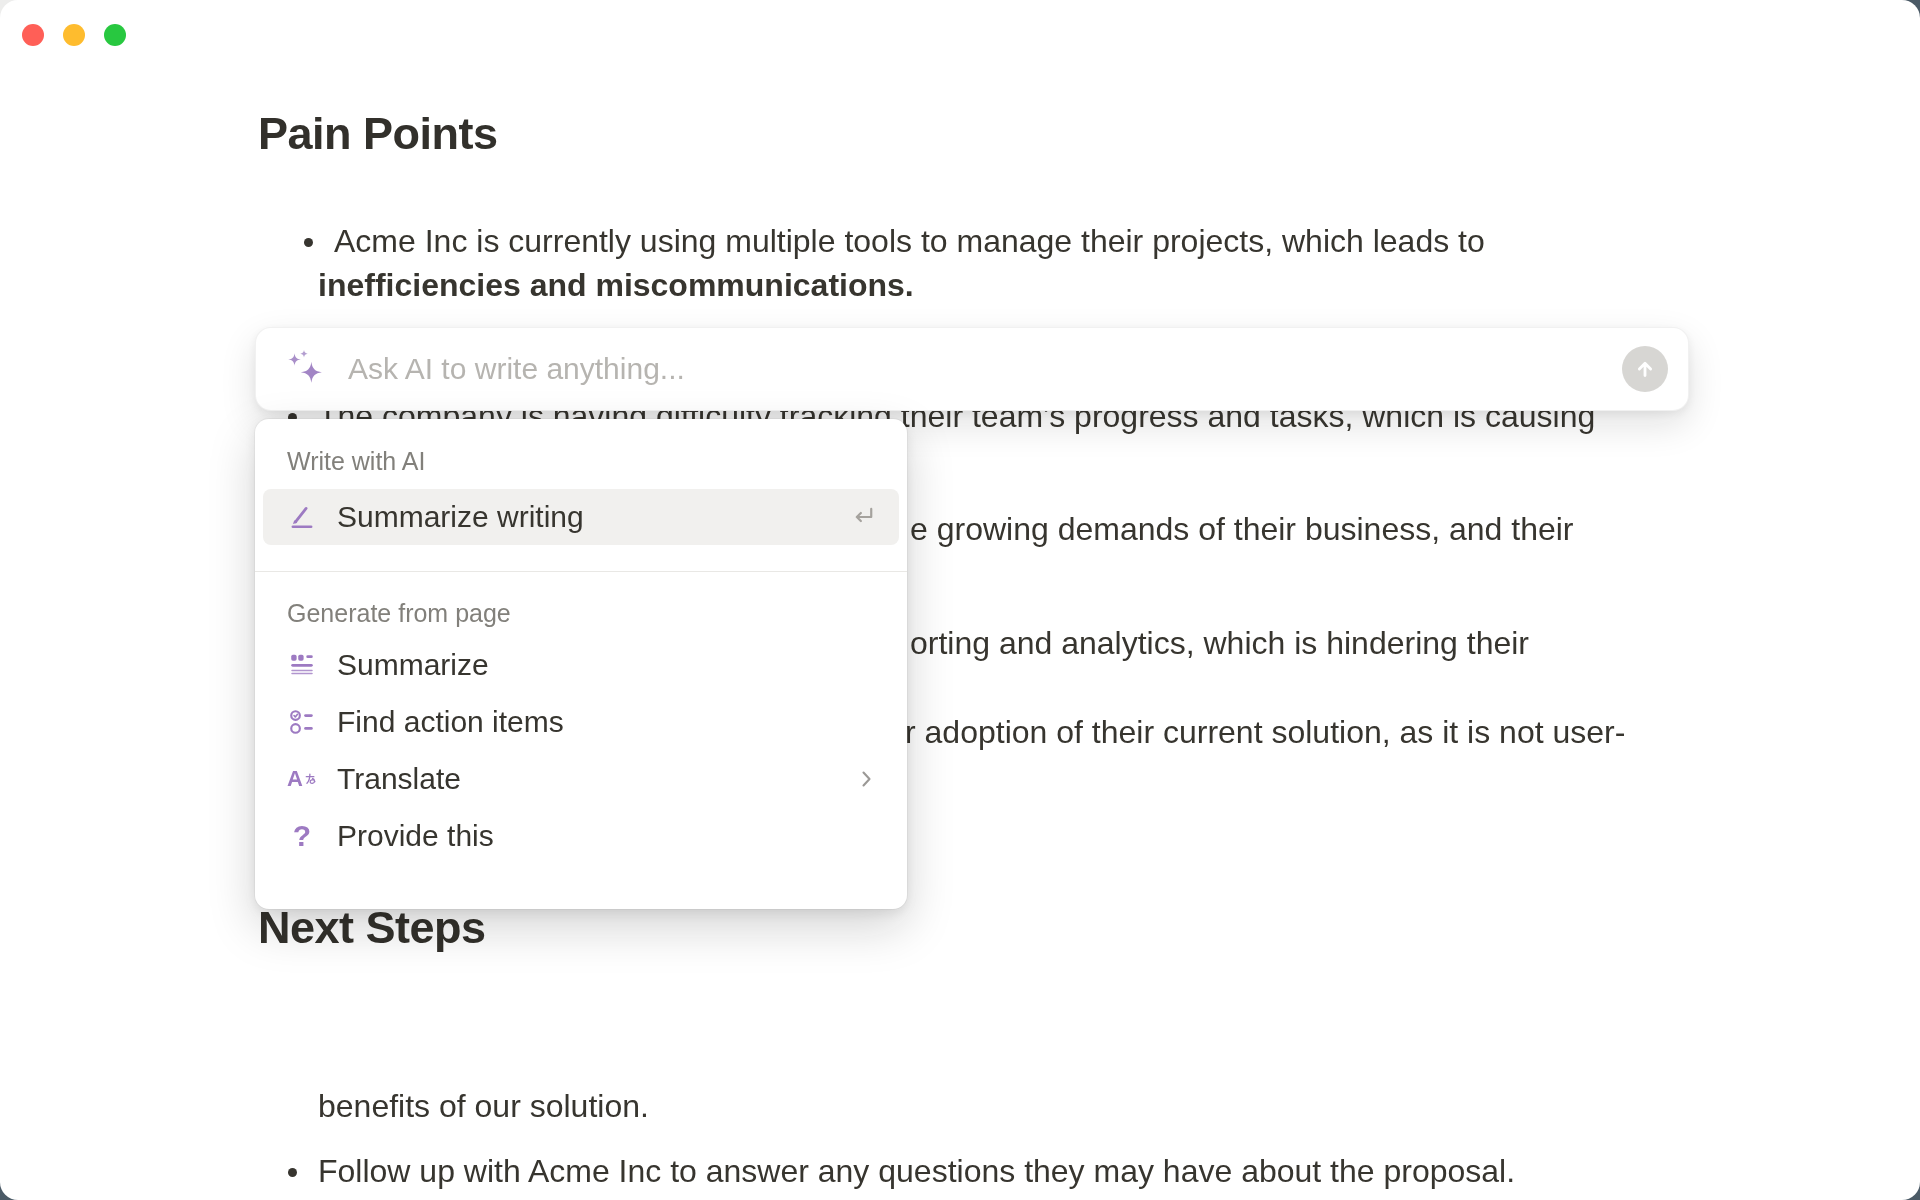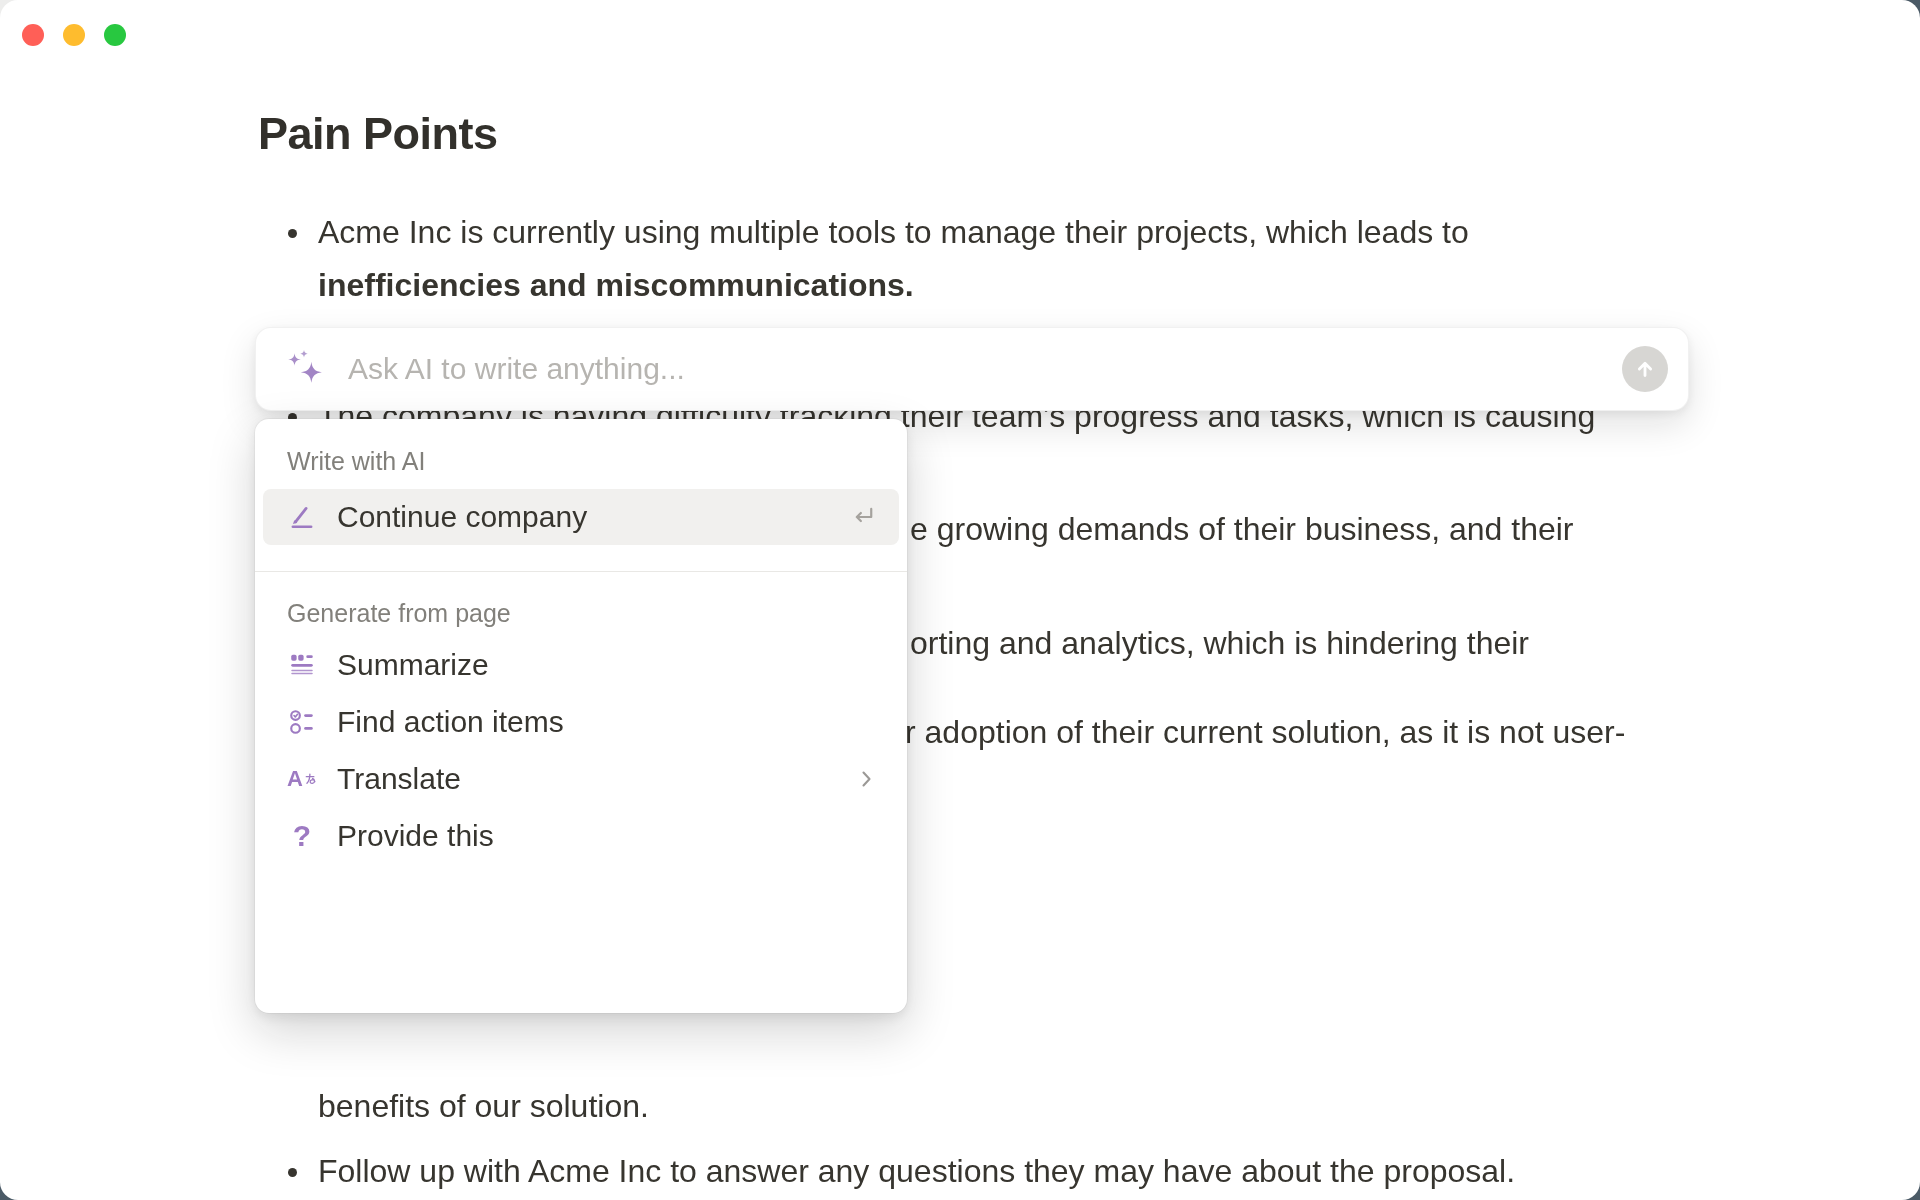--- a/index.html
+++ b/index.html
@@ -49,21 +49,21 @@
     flex:1;border:none;outline:none;font-family:"Liberation Sans",sans-serif;
     font-size:30px;color:#37352f;background:transparent;margin-left:22px;
   }
   .ai-bar input::placeholder{color:#b6b4b0;opacity:1;}
   .send-btn{
     width:46px;height:46px;border-radius:50%;background:#d7d6d3;border:none;
     display:flex;align-items:center;justify-content:center;cursor:pointer;flex:0 0 auto;
   }
   
   .ai-menu{
-    position:absolute;left:255px;top:419px;width:652px;height:594px;z-index:30;
+    position:absolute;left:255px;top:419px;width:652px;height:490px;z-index:30;
     background:#ffffff;border-radius:14px;box-sizing:border-box;
     box-shadow:0 18px 48px rgba(15,15,15,0.18), 0 4px 12px rgba(15,15,15,0.08),
                0 0 0 1px rgba(15,15,15,0.04);
   }
   .menu-header{
     position:absolute;left:32px;font-size:25px;color:#82807b;white-space:nowrap;
   }
   .menu-row{
     position:absolute;left:8px;width:636px;height:56px;border-radius:8px;
     display:flex;align-items:center;box-sizing:border-box;padding:0 22px 0 24px;
@@ -94,21 +94,21 @@
   <div class="traffic">
     <div class="light red"></div>
     <div class="light yellow"></div>
     <div class="light green"></div>
   </div>
 
   <div class="doc">
 
     <div class="doc-h2" style="top:106px;">Pain Points</div>
 
-    <div class="doc-line" style="top:208px;">
+    <div class="doc-line" style="top:217px;margin-left:16px;">
       <span class="bullet-dot"></span>
       <span>Acme Inc is currently using multiple tools to manage their projects, which leads to</span>
     </div>
     <div class="doc-line" style="top:261px;font-weight:bold;">
       <span>inefficiencies and miscommunications.</span>
     </div>
     <div class="doc-line" style="top:392px;">
       <span class="bullet-dot"></span>
       <span>The company is having difficulty tracking their team's progress and tasks, which is causing</span>
     </div>
@@ -156,21 +156,21 @@
     <div class="menu-header" style="top:28px;">Write with AI</div>
 
     <div class="menu-row highlight" style="top:70px;">
       <span class="mi-icon">
         <svg width="28" height="28" viewBox="0 0 26 26">
           <path d="M4.5 22 L21.5 22" stroke="#9d7ac2" stroke-width="2.4" stroke-linecap="round" fill="none"></path>
           <path d="M7 17.5 L16.8 5" stroke="#9d7ac2" stroke-width="2.6" stroke-linecap="round" fill="none"></path>
           <path d="M4.6 19.6 L8.6 18.4 L5.8 16 Z" fill="#9d7ac2"></path>
         </svg>
       </span>
-      <span class="mi-label">Continue company</span>
+      <span class="mi-label">Summarize writing</span>
       <span class="mi-trailing">
         <svg width="30" height="26" viewBox="0 0 26 22">
           <path d="M21 4 L21 11 L8.5 11 M12 7.5 L8.5 11 L12 14.5" fill="none" stroke="#a5a29d" stroke-width="1.9" stroke-linecap="round" stroke-linejoin="round"></path>
         </svg>
       </span>
     </div>
 
     <div class="menu-divider"></div>
 
     <div class="menu-header" style="top:180px;">Generate from page</div>

